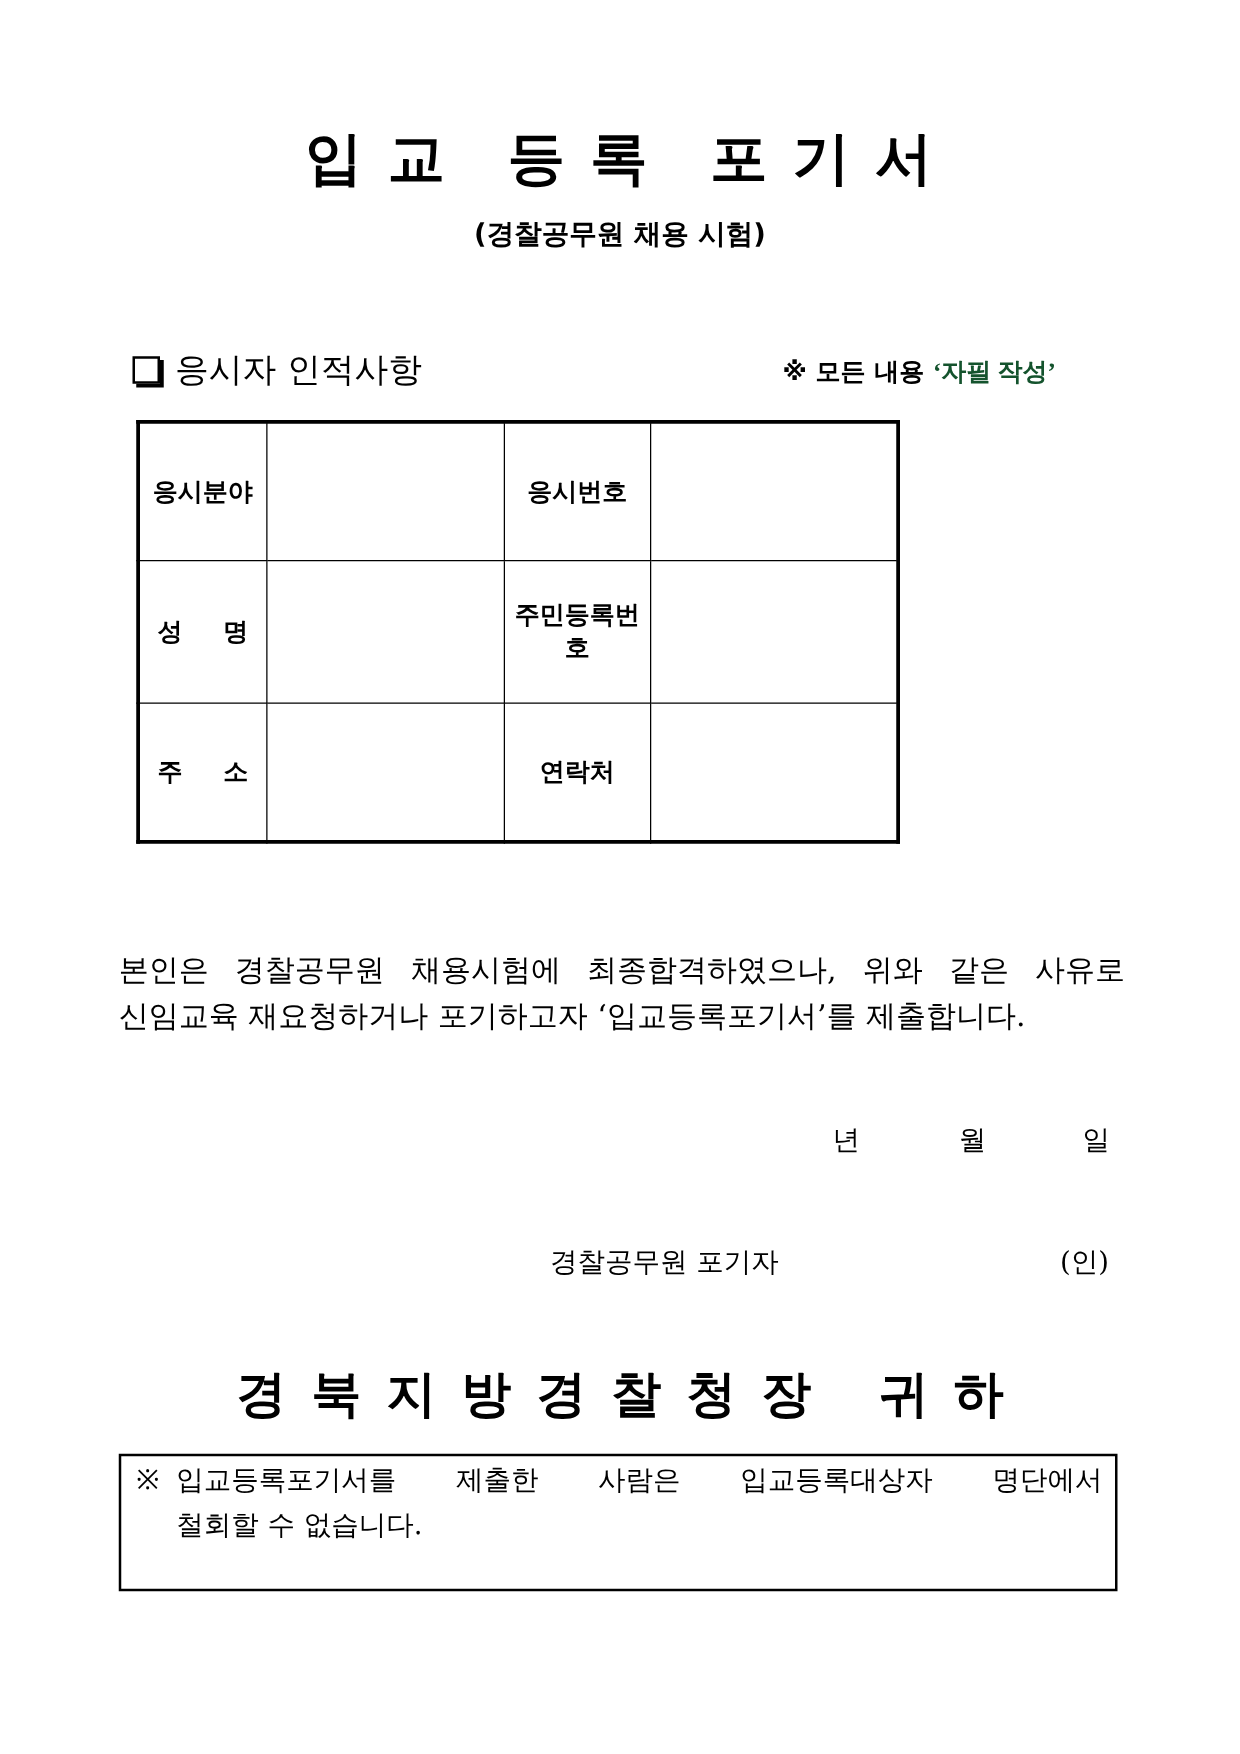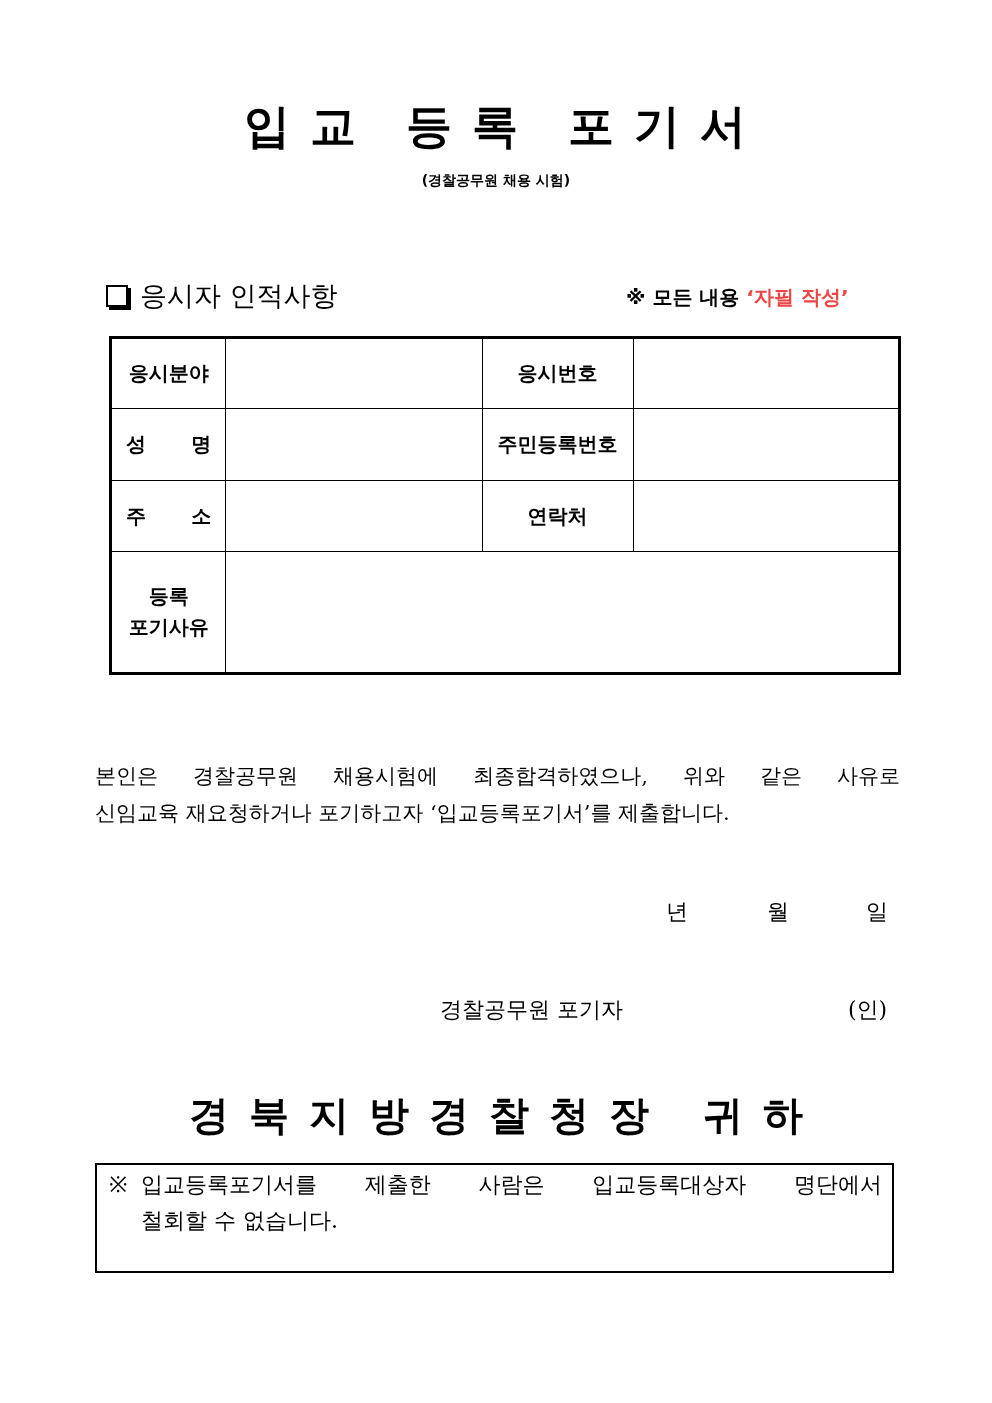--- a/index.html
+++ b/index.html
@@ -1,30 +1,30 @@
 <!DOCTYPE html>
 <html><head>
   <meta charset="utf-8">
   <style>
     html, body { margin: 0; padding: 0; background: #ffffff; }
     body { width: 992px; height: 1403px; position: relative; overflow: hidden; color: #000; font-family: "DejaVu Sans", sans-serif; }
     .abs { position: absolute; }
     .title { left: 0; width: 992px; top: 96px; text-align: center; font-size: 46px; font-weight: bold; letter-spacing: 2px; word-spacing: 0; }
     .title span.ch { display: inline-block; margin: 0 9px; }
     .title span.gap { display: inline-block; width: 30px; }
-    .subtitle { left: 0; width: 992px; top: 172px; text-align: center; font-size: 14px; font-weight: bold; }
+    .subtitle { left: 0; width: 992px; top: 172px; text-align: center; font-size: 22px; font-weight: bold; }
     .section-head { left: 106px; top: 278px; font-size: 27px; font-weight: normal; display: flex; align-items: center; }
     .chk { width: 18px; height: 18px; border: 2px solid #000; box-shadow: 3px 3px 0 #000; margin-right: 12px; background: #fff; }
     .note-right { left: 626px; top: 284px; font-size: 20px; font-weight: bold; }
-    .note-right .red { color: #ef4444; }
-    table.form { position: absolute; left: 109px; top: 336px; width: 792px; height: 339px; border-collapse: collapse; border: 3px solid #000; }
+    .note-right .red { color: #14532d; font-family: Liberation Serif, serif; }
+    table.form { position: absolute; left: 109px; top: 336px; width: 611px; height: 339px; border-collapse: collapse; border: 3px solid #000; }
     table.form td { border: 1px solid #000; padding: 0; font-size: 20px; font-weight: bold; }
     table.form td.lbl { text-align: center; }
     .spread { display: flex; justify-content: space-between; padding: 0 14px; }
-    .para { left: 95px; top: 758px; width: 805px; font-family: "DejaVu Serif", serif; font-size: 21px; line-height: 37px; text-align: justify; }
+    .para { left: 95px; top: 758px; width: 805px; font-family: "DejaVu Serif", serif; font-size: 24px; line-height: 37px; text-align: justify; }
     .para-line { display: block; text-align-last: justify; }
     .para-line.last { text-align-last: left; }
     .date { top: 897px; font-family: "DejaVu Serif", serif; font-size: 22px; }
     .signer { left: 440px; top: 995px; font-family: "DejaVu Serif", serif; font-size: 22px; }
     .seal { left: 848px; top: 995px; font-family: "DejaVu Serif", serif; font-size: 22px; }
     .addressee { left: 0; width: 992px; top: 1088px; text-align: center; font-family: "DejaVu Serif", serif; font-size: 40px; font-weight: bold; }
     .addressee span.ch { display: inline-block; margin: 0 10px; }
     .addressee span.gap { display: inline-block; width: 34px; }
     .notice { left: 95px; top: 1163px; width: 799px; height: 110px; border: 2px solid #000; box-sizing: border-box; font-family: "DejaVu Serif", serif; font-size: 22px; line-height: 36px; padding: 2px 10px 0 12px; }
     .notice .row { display: flex; }
@@ -80,27 +80,20 @@
     <td>
           <div class="spread">
             <span>주</span>
             <span>소</span>
           </div>
         </td>
     <td></td>
     <td class="lbl">연락처</td>
     <td></td>
   </tr>
-  <tr style="height:122px">
-    <td class="lbl" style="line-height:31px;">
-      <span>등록</span><br>
-      <span>포기사유</span>
-    </td>
-    <td colspan="3"></td>
-  </tr>
 </tbody>
   </table>
 
 <div class="abs para">
   <span class="para-line">본인은 경찰공무원 채용시험에 최종합격하였으나, 위와 같은 사유로</span>
   <span class="para-line last">신임교육 재요청하거나 포기하고자 ‘입교등록포기서’를 제출합니다.</span>
 </div>
 
 <div class="abs date" style="left:666px;">년</div>
 <div class="abs date" style="left:767px;">월</div>

